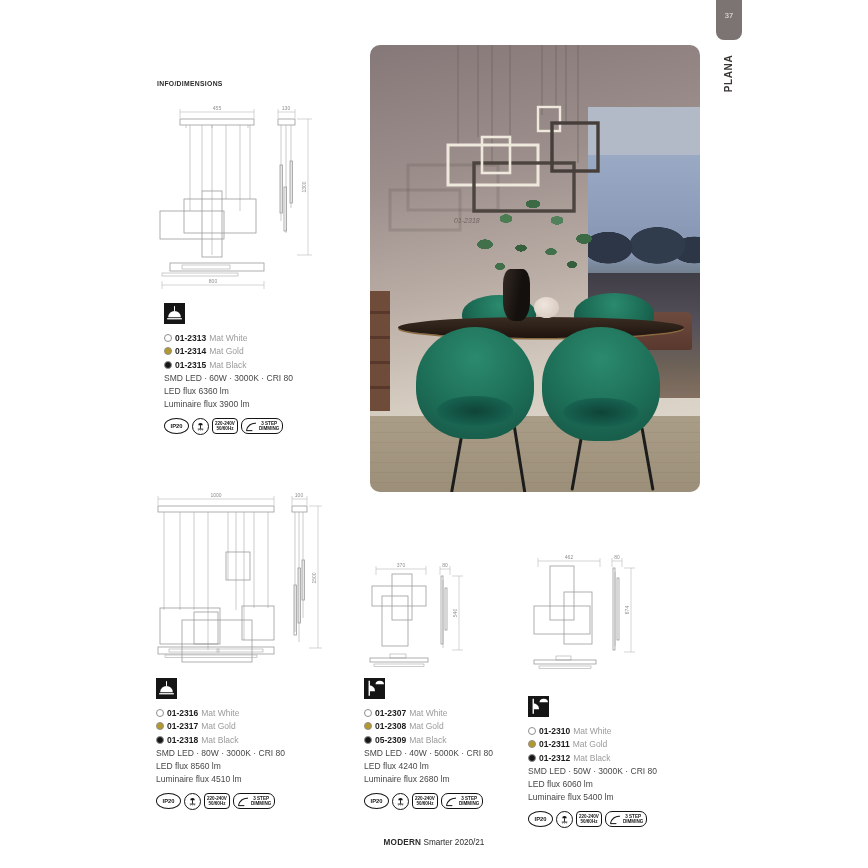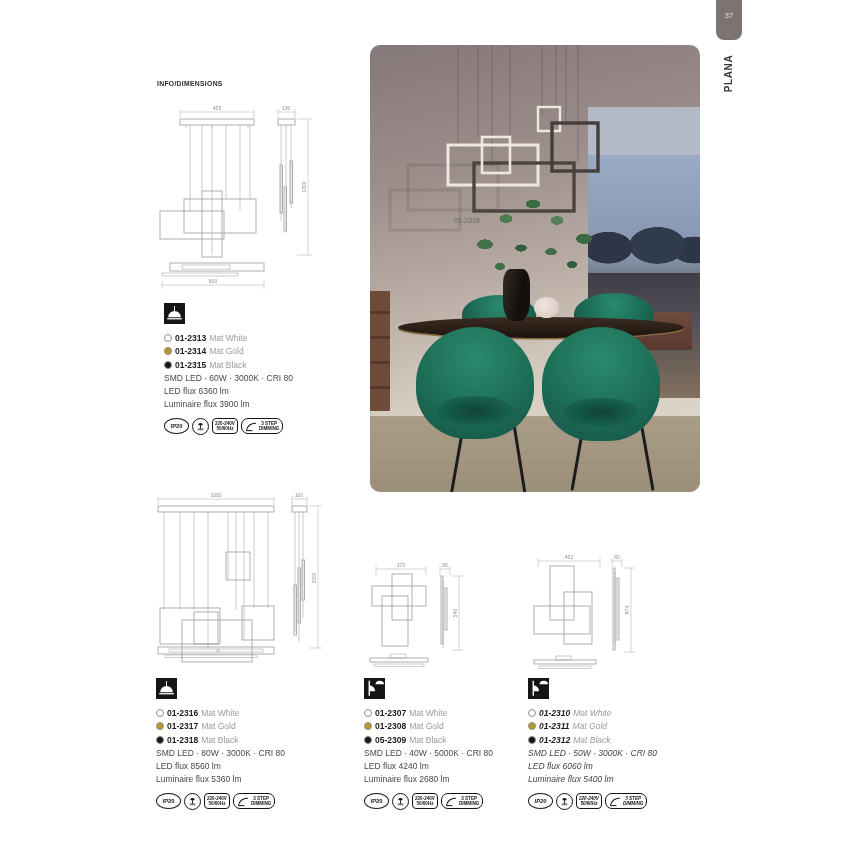--- a/index.html
+++ b/index.html
@@ -392,21 +392,21 @@
       <span class="code">01-2317</span>
       <span class="finish">Mat Gold</span>
     </div>
     <div class="variant-row">
       <span class="dot" style="background-color: rgb(22, 22, 22);"></span>
       <span class="code">01-2318</span>
       <span class="finish">Mat Black</span>
     </div>
     <div class="spec-line">SMD LED · 80W · 3000K · CRI 80</div>
     <div class="spec-line">LED flux 8560 lm</div>
-    <div class="spec-line">Luminaire flux 5360 lm</div>
+    <div class="spec-line">Luminaire flux 4510 lm</div>
     <div class="badges">
       <span class="badge-ip">IP20</span>
       <span class="badge-circle">
         <svg width="11" height="11" viewBox="0 0 12 12">
           <path d="M3.5 4.5 A2.5 2.3 0 0 1 8.5 4.5 Z" fill="#141414"></path>
           <line x1="6" y1="4.5" x2="6" y2="8.5" stroke="#141414" stroke-width="1"></line>
           <line x1="3" y1="8.8" x2="9" y2="8.8" stroke="#141414" stroke-width="0.9"></line>
           <line x1="3.6" y1="10.3" x2="4.8" y2="9.2" stroke="#141414" stroke-width="0.6"></line>
           <line x1="5.6" y1="10.3" x2="6.8" y2="9.2" stroke="#141414" stroke-width="0.6"></line>
           <line x1="7.6" y1="10.3" x2="8.8" y2="9.2" stroke="#141414" stroke-width="0.6"></line>
@@ -476,21 +476,21 @@
           <line x1="1.5" y1="10.5" x2="8" y2="10.5" stroke="#141414" stroke-width="1.1"></line>
         </svg>
         <span class="txt">
           <div>3 STEP</div>
           <div>DIMMING</div>
         </span>
       </span>
     </div>
   </div>
 
-  <div class="spec-block" style="left:528px;top:678px;font-style:italic;">
+  <div class="spec-block" style="left:528px;top:696px;">
     <svg class="ptype-icon" viewBox="0 0 20 20">
       <rect x="0" y="0" width="20" height="20" fill="#151515"></rect>
       <line x1="5" y1="2.5" x2="5" y2="17" stroke="#fff" stroke-width="1.3"></line>
       <path d="M5 7 A5.5 5.5 0 0 1 10.5 12.5 L5 12.5 Z" fill="#fff"></path>
       <path d="M11 6 A4 3.4 0 0 1 19 6 Z" fill="#fff"></path>
     </svg>
     <div class="variant-row">
       <span class="dot" style="background-color: rgb(255, 255, 255);"></span>
       <span class="code">01-2310</span>
       <span class="finish">Mat White</span>
@@ -530,14 +530,17 @@
           <line x1="1.5" y1="10.5" x2="8" y2="10.5" stroke="#141414" stroke-width="1.1"></line>
         </svg>
         <span class="txt">
           <div>3 STEP</div>
           <div>DIMMING</div>
         </span>
       </span>
     </div>
   </div>
 
+  <div class="footer">
+    <b>MODERN</b><span> Smarter 2020/21</span>
+  </div>
 
 </div>
 
 </body></html>

